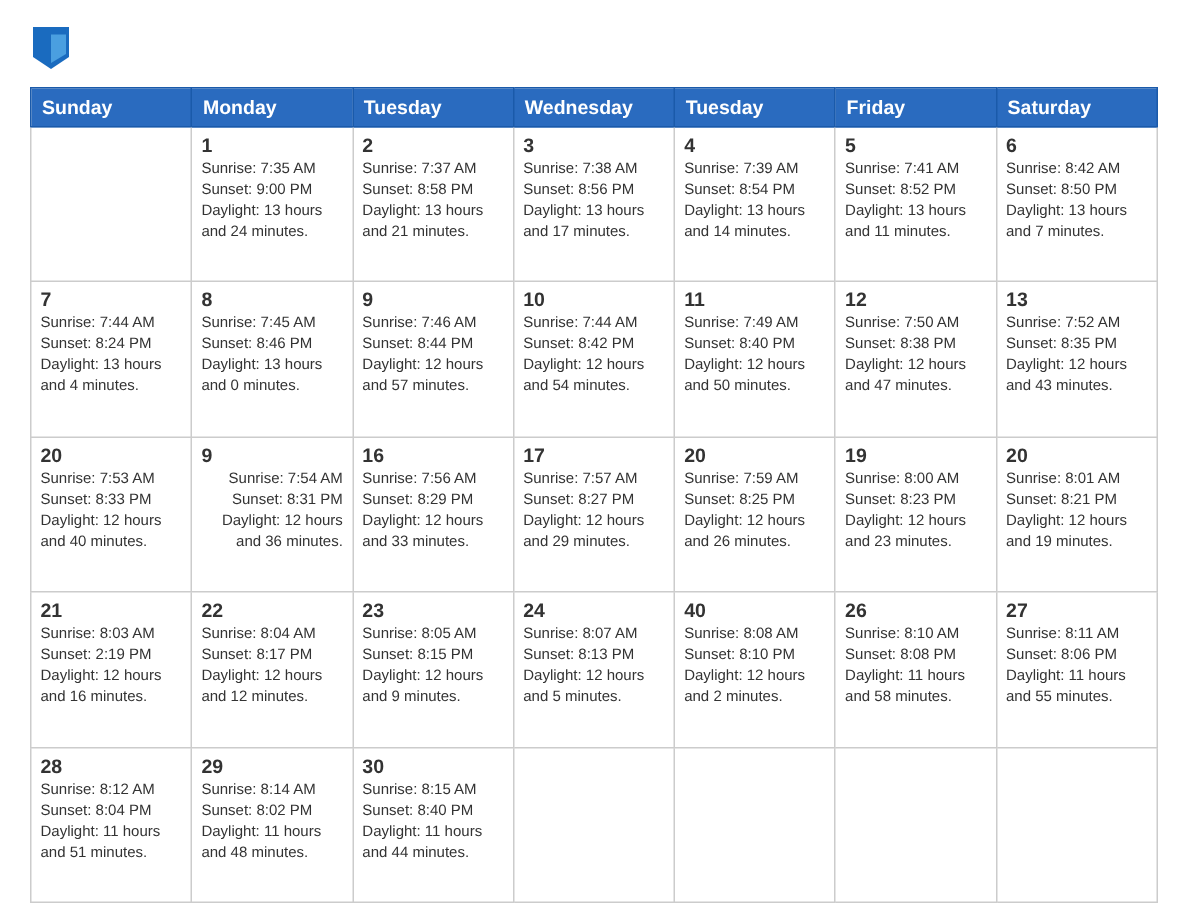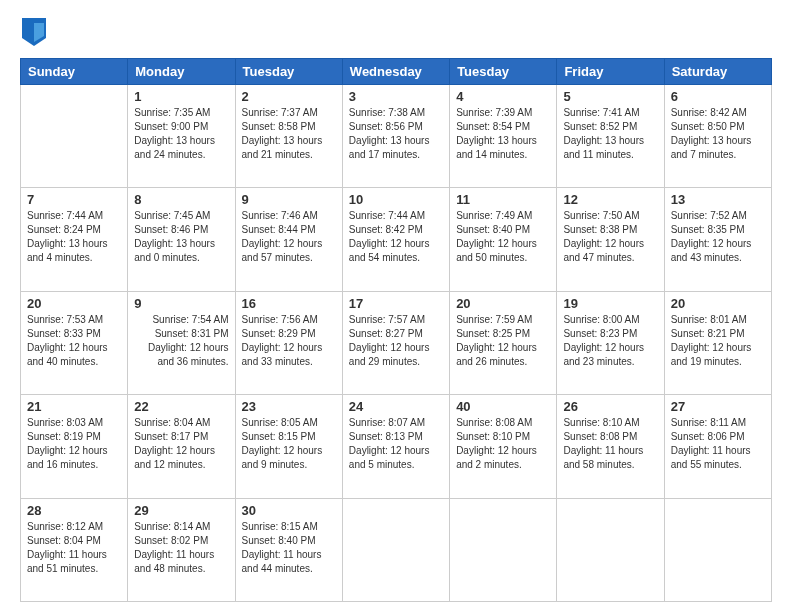--- a/index.html
+++ b/index.html
@@ -277,21 +277,21 @@
             <div class="day-info" style="white-space: pre-line;">Sunrise: 8:01 AM
 Sunset: 8:21 PM
 Daylight: 12 hours
 and 19 minutes.</div>
           </td>
         </tr>
         <tr>
           <td>
             <span class="day-num">21</span>
             <div class="day-info" style="white-space: pre-line;">Sunrise: 8:03 AM
-Sunset: 8:19 PM
+Sunset: 2:19 PM
 Daylight: 12 hours
 and 16 minutes.</div>
           </td>
           <td>
             <span class="day-num">22</span>
             <div class="day-info" style="white-space: pre-line;">Sunrise: 8:04 AM
 Sunset: 8:17 PM
 Daylight: 12 hours
 and 12 minutes.</div>
           </td>

